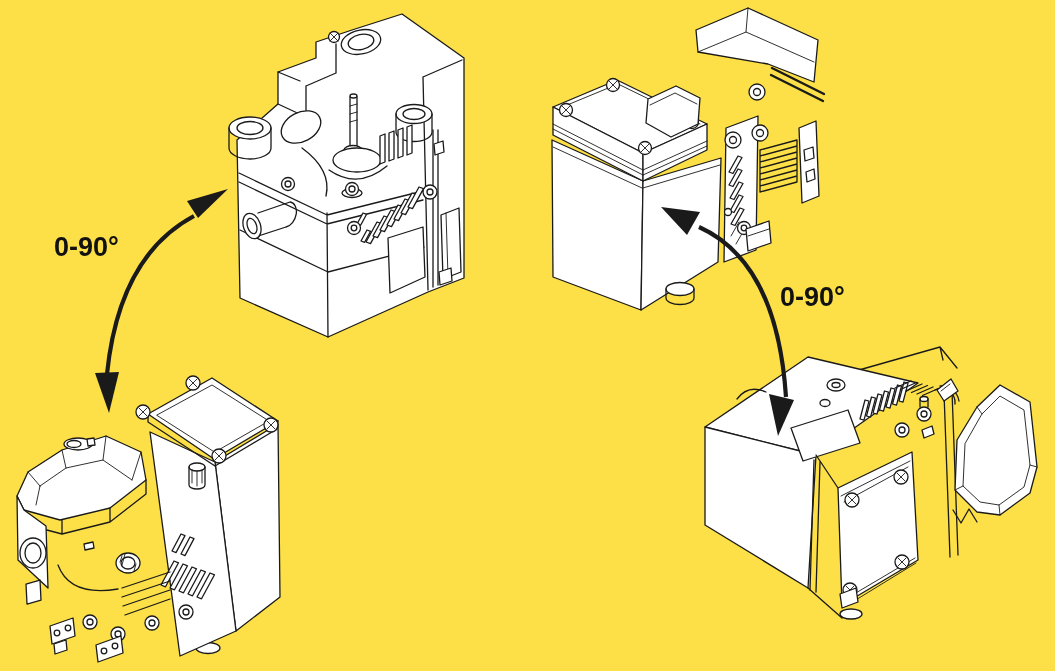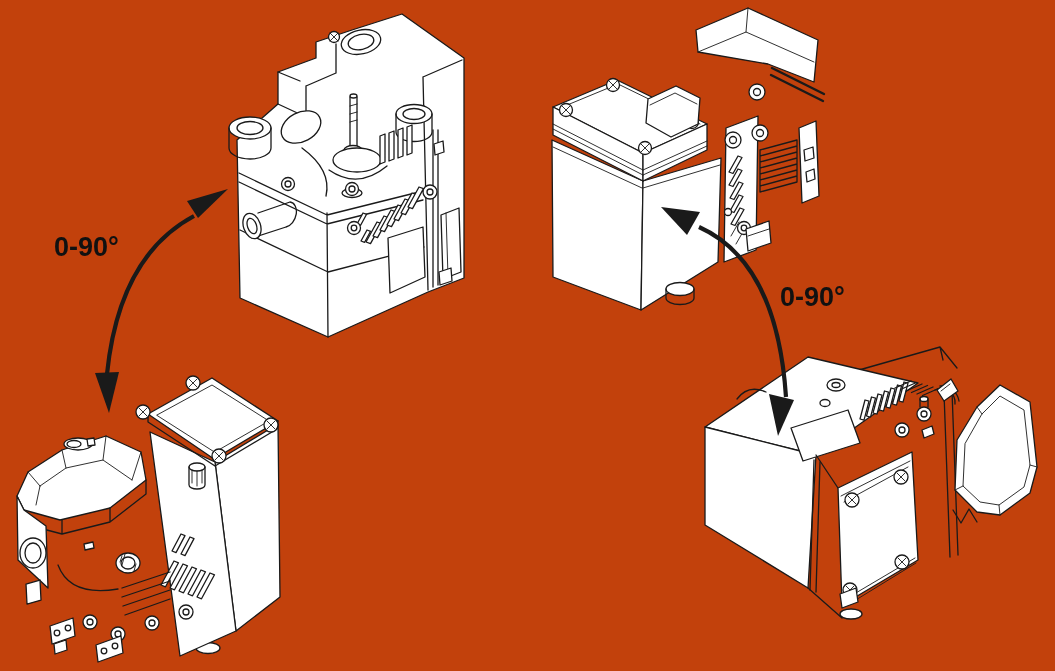--- a/index.html
+++ b/index.html
@@ -1,19 +1,19 @@
 <!DOCTYPE html>
 <html><head>
 <meta charset="utf-8">
 <style>
   html,body{margin:0;padding:0;background:#ffffff;}
   #canvas{
     position:relative;
     width:1055px;height:671px;
-    background:#c2410c;
+    background:#fde047;
     font-family:"Liberation Sans", sans-serif;
     overflow:hidden;
   }
   #art{position:absolute;left:0;top:0;}
   .ln{fill:none;stroke:#1a1a1a;stroke-width:1.3;stroke-linejoin:round;stroke-linecap:round;}
   .thin{stroke-width:0.9;}
   .thick{stroke-width:2.4;}
   .fw{fill:#ffffff;stroke:#1a1a1a;stroke-width:1.3;stroke-linejoin:round;stroke-linecap:round;}
   .ink{fill:#1a1a1a;stroke:none;}
   .shaft{fill:none;stroke:#1a1a1a;stroke-width:4.2;stroke-linecap:butt;}

